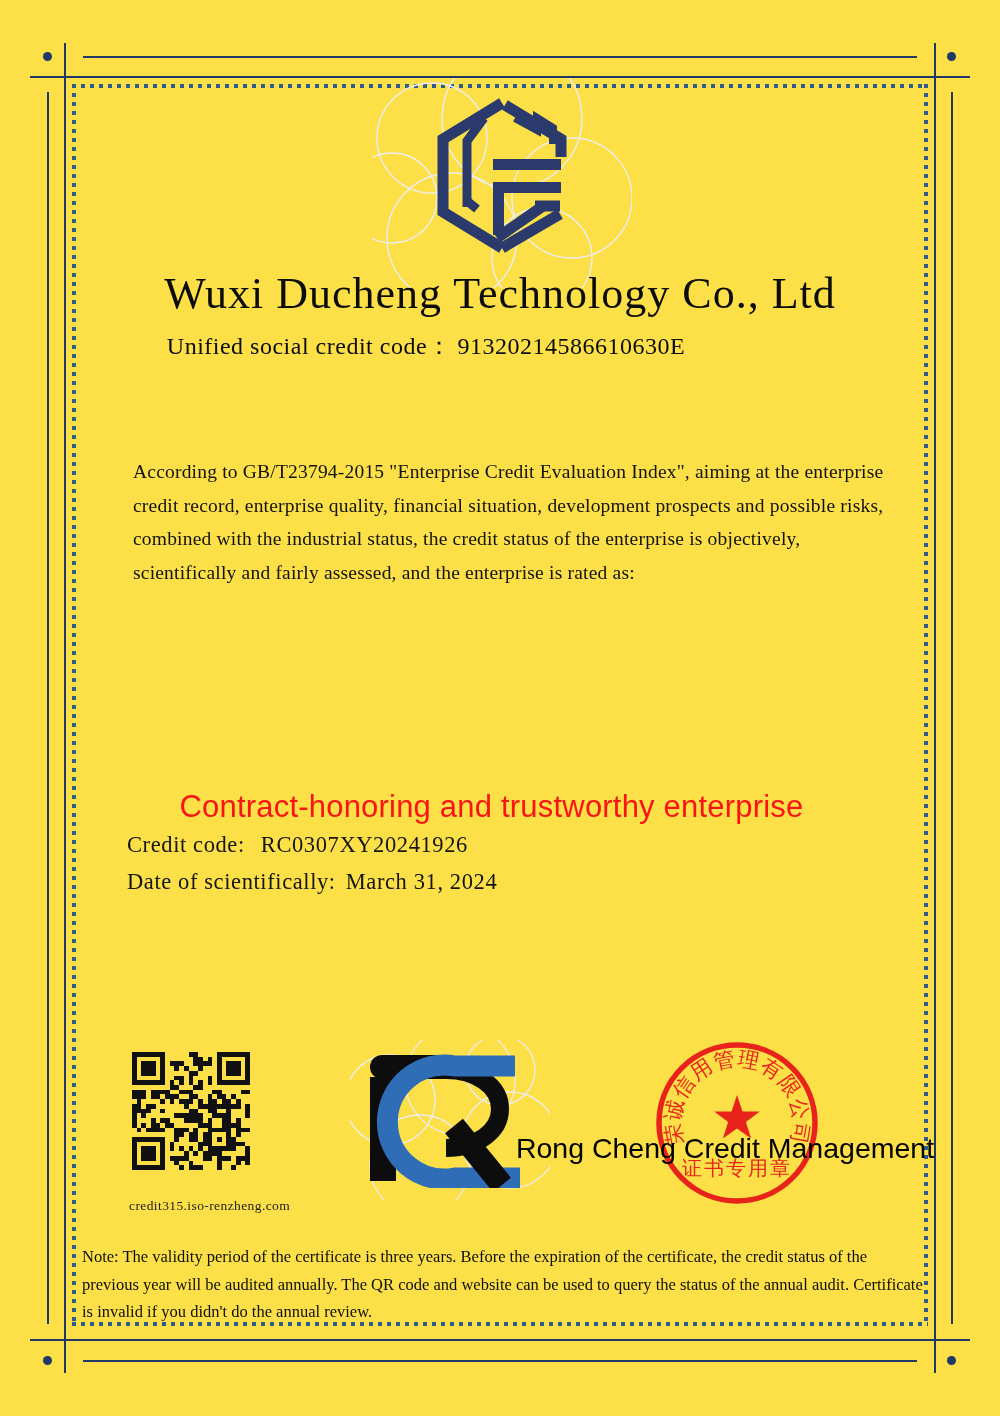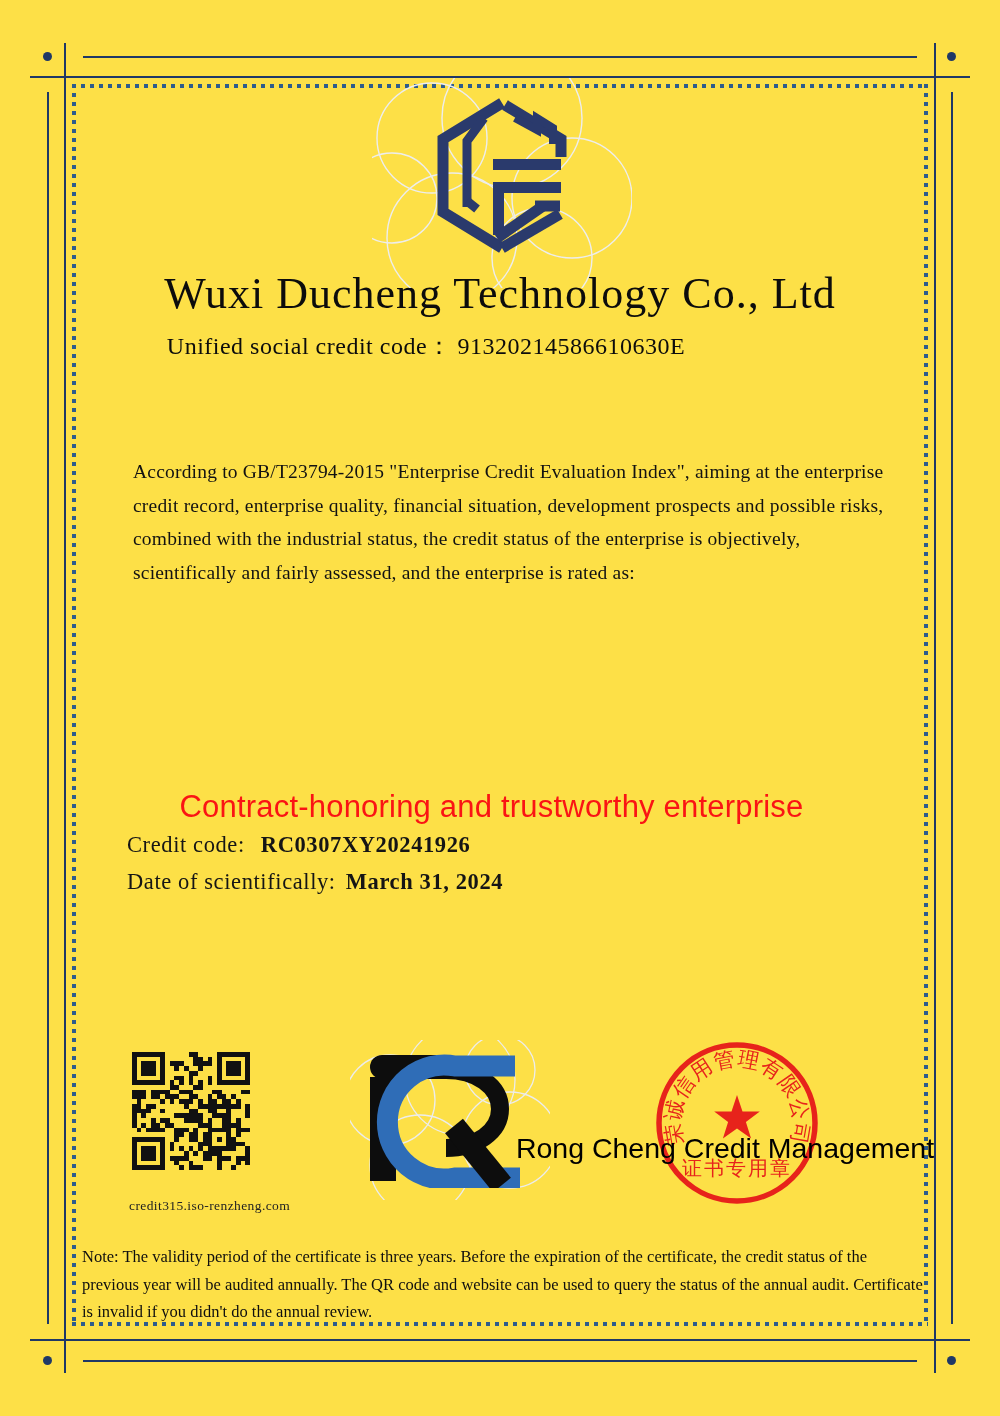--- a/index.html
+++ b/index.html
@@ -23,21 +23,21 @@
   .social-code{position:absolute;top:330px;left:0;width:852px;text-align:center;
     font-size:24px;color:#0c0c0c;letter-spacing:0.5px;}
   .body-par{position:absolute;left:133px;top:455px;width:752px;font-size:19.5px;
     line-height:33.5px;color:#121212;letter-spacing:0.2px;}
   .rating{position:absolute;top:628px;left:0;width:1000px;text-align:center;
     font-family:"Liberation Sans",sans-serif;font-weight:700;font-size:84px;color:#fa1414;letter-spacing:3px;}
   .rating-title{position:absolute;top:757px;left:0;width:983px;text-align:center;
     font-family:"Liberation Sans",sans-serif;font-weight:400;font-size:31px;color:#fa1414;letter-spacing:0.2px;margin-top:32px;}
   .cred-block{position:absolute;left:127px;top:826px;font-size:22.5px;color:#151515;
     line-height:37px;letter-spacing:0.6px;}
-  .cred-block .val{margin-left:10px;font-weight:bold;}
+  .cred-block .val{margin-left:10px;}
   .cred-block .val.wide{margin-left:16px;}
   .qr-caption{position:absolute;left:129px;top:1198px;font-size:13.5px;color:#222;letter-spacing:0.4px;}
   .issuer{position:absolute;left:505px;top:1126px;width:440px;text-align:center;z-index:6;
     font-family:"Liberation Sans",sans-serif;font-size:28.5px;color:#000;line-height:45px;}
   .note{position:absolute;left:82px;top:1243px;width:845px;font-size:16.5px;
     line-height:27.5px;color:#0f0f0f;}
 
   
   .hex-logo{position:absolute;left:427px;top:97px;z-index:2;}
   .hex-wm{position:absolute;left:372px;top:78px;z-index:1;}

